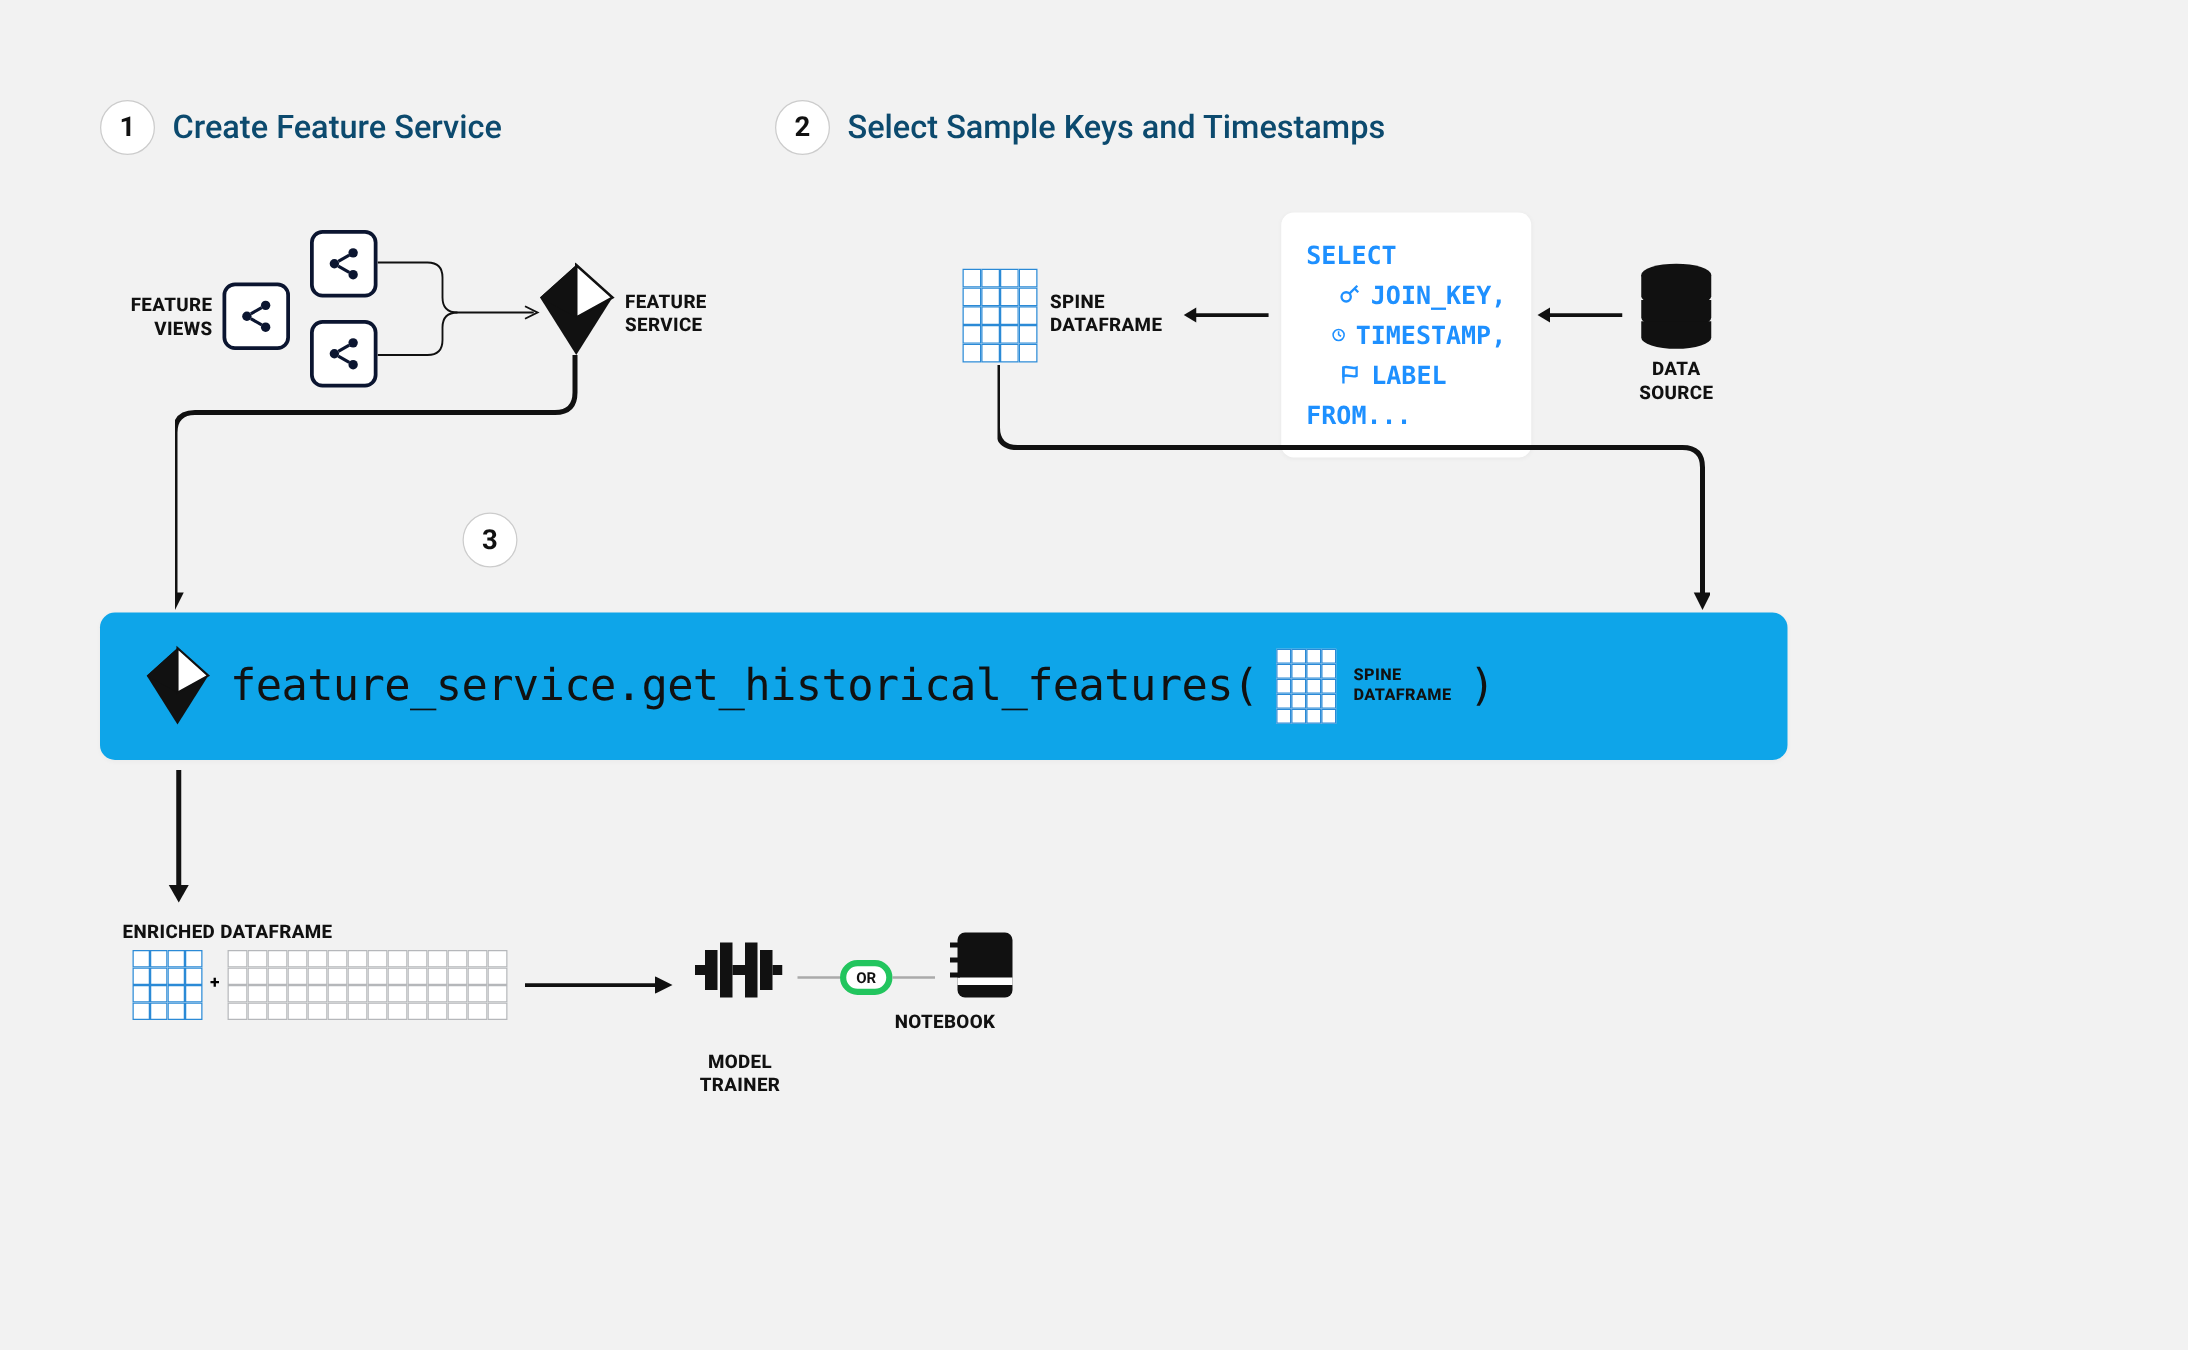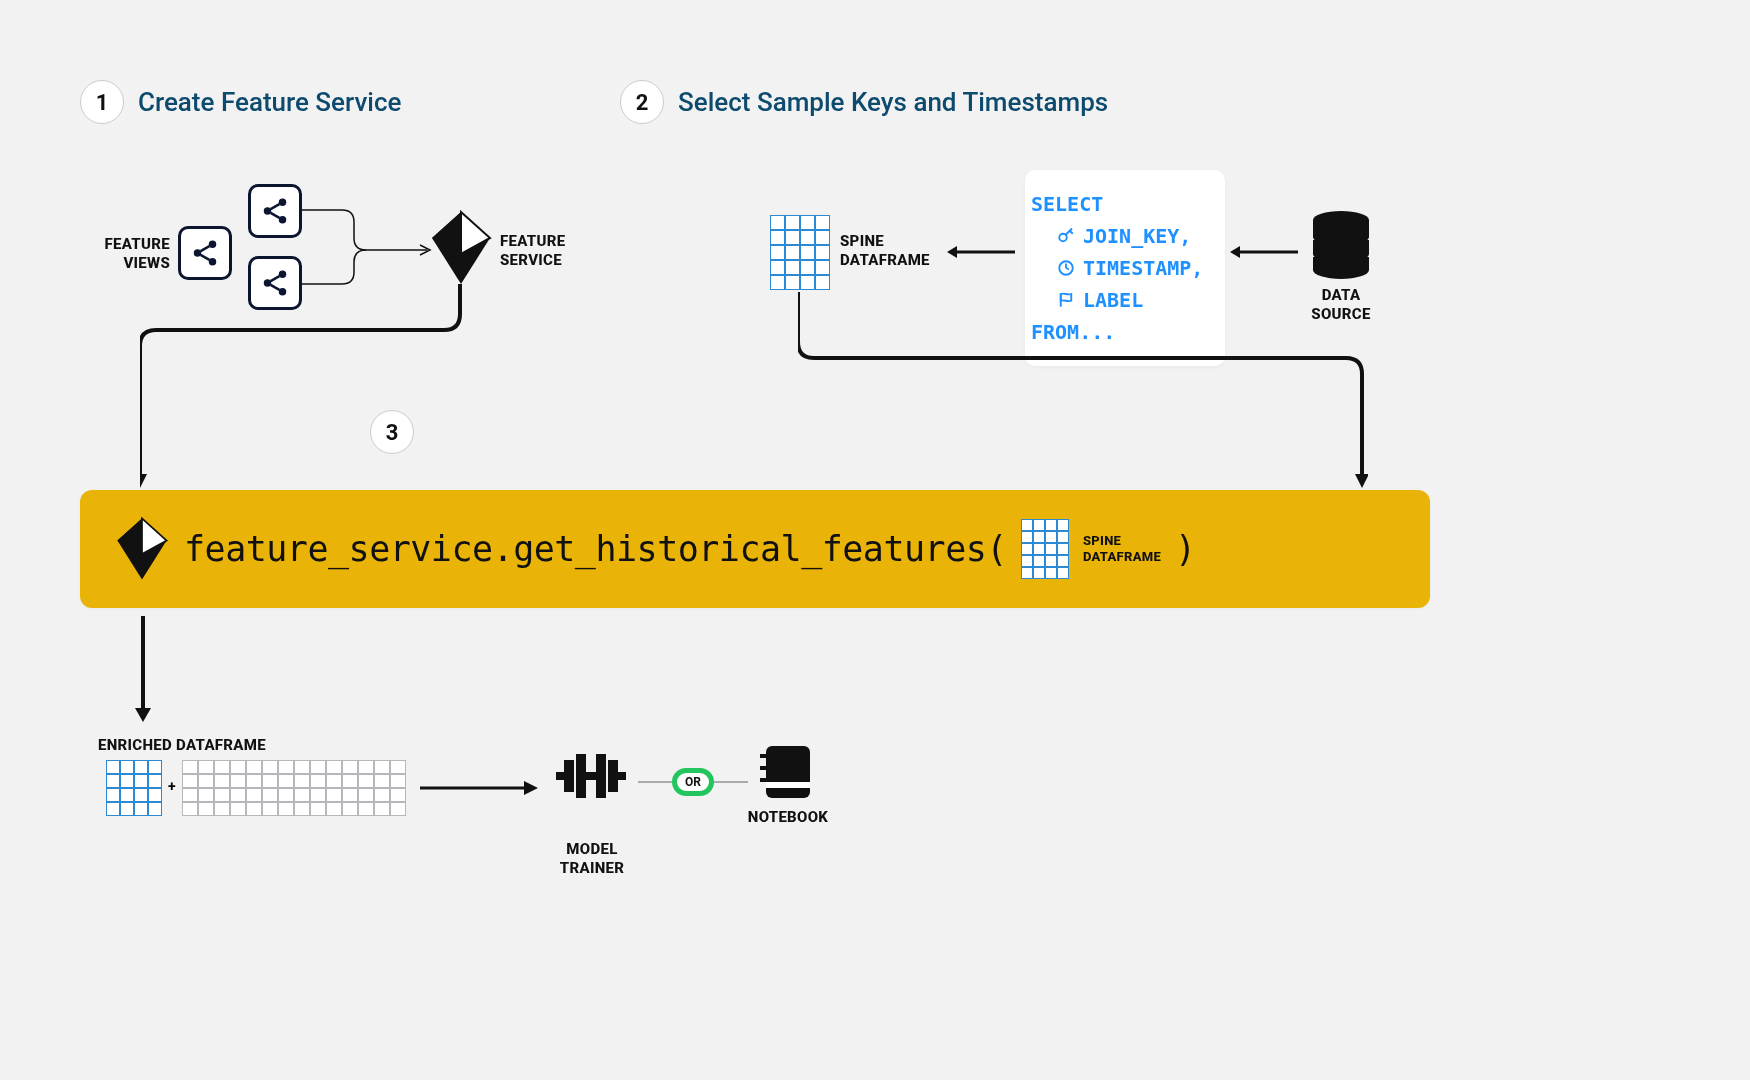--- a/index.html
+++ b/index.html
@@ -63,35 +63,35 @@
     align-items: center;
     justify-content: center;
     position: absolute;
   }
 
   
   .sql-box {
     position: absolute;
     background: #fff;
     border-radius: 10px;
-    padding: 18px 6px;
+    padding: 18px 20px;
     font-family: ui-monospace, Menlo, Consolas, monospace;
     font-size: 20px;
     color: #1e90ff;
     font-weight: 700;
     line-height: 1.6;
     box-shadow: 0 1px 4px rgba(0,0,0,0.04);
   }
   .sql-line { display: flex; align-items: center; gap: 8px; white-space: nowrap; }
   .sql-line .indent { width: 18px; }
 
   
   .code-box {
     position: absolute;
-    background: #eab308;
+    background: #0ea5e9;
     border-radius: 12px;
     padding: 26px 34px;
     display: flex;
     align-items: center;
     gap: 14px;
     box-shadow: 0 1px 4px rgba(0,0,0,0.03);
   }
   .code-text {
     font-family: ui-monospace, Menlo, Consolas, monospace;
     font-size: 35px;
@@ -430,15 +430,15 @@
     <div class="hline"></div>
   </div>
 
   <svg style="position:absolute; left:718px; top:702px;" width="56" height="60" viewBox="0 0 56 60">
     <rect x="8" y="4" width="44" height="52" rx="6" fill="#111"></rect>
     <rect x="8" y="40" width="44" height="6" fill="#fff"></rect>
     <rect x="2" y="12" width="8" height="4" fill="#111"></rect>
     <rect x="2" y="24" width="8" height="4" fill="#111"></rect>
     <rect x="2" y="36" width="8" height="4" fill="#111"></rect>
   </svg>
-  <div class="label center" style="position:absolute; left:702px; top:768px; width:92px;">NOTEBOOK</div>
+  <div class="label center" style="position:absolute; left:670px; top:768px; width:92px;">NOTEBOOK</div>
 
 </div>
 
 </body></html>

